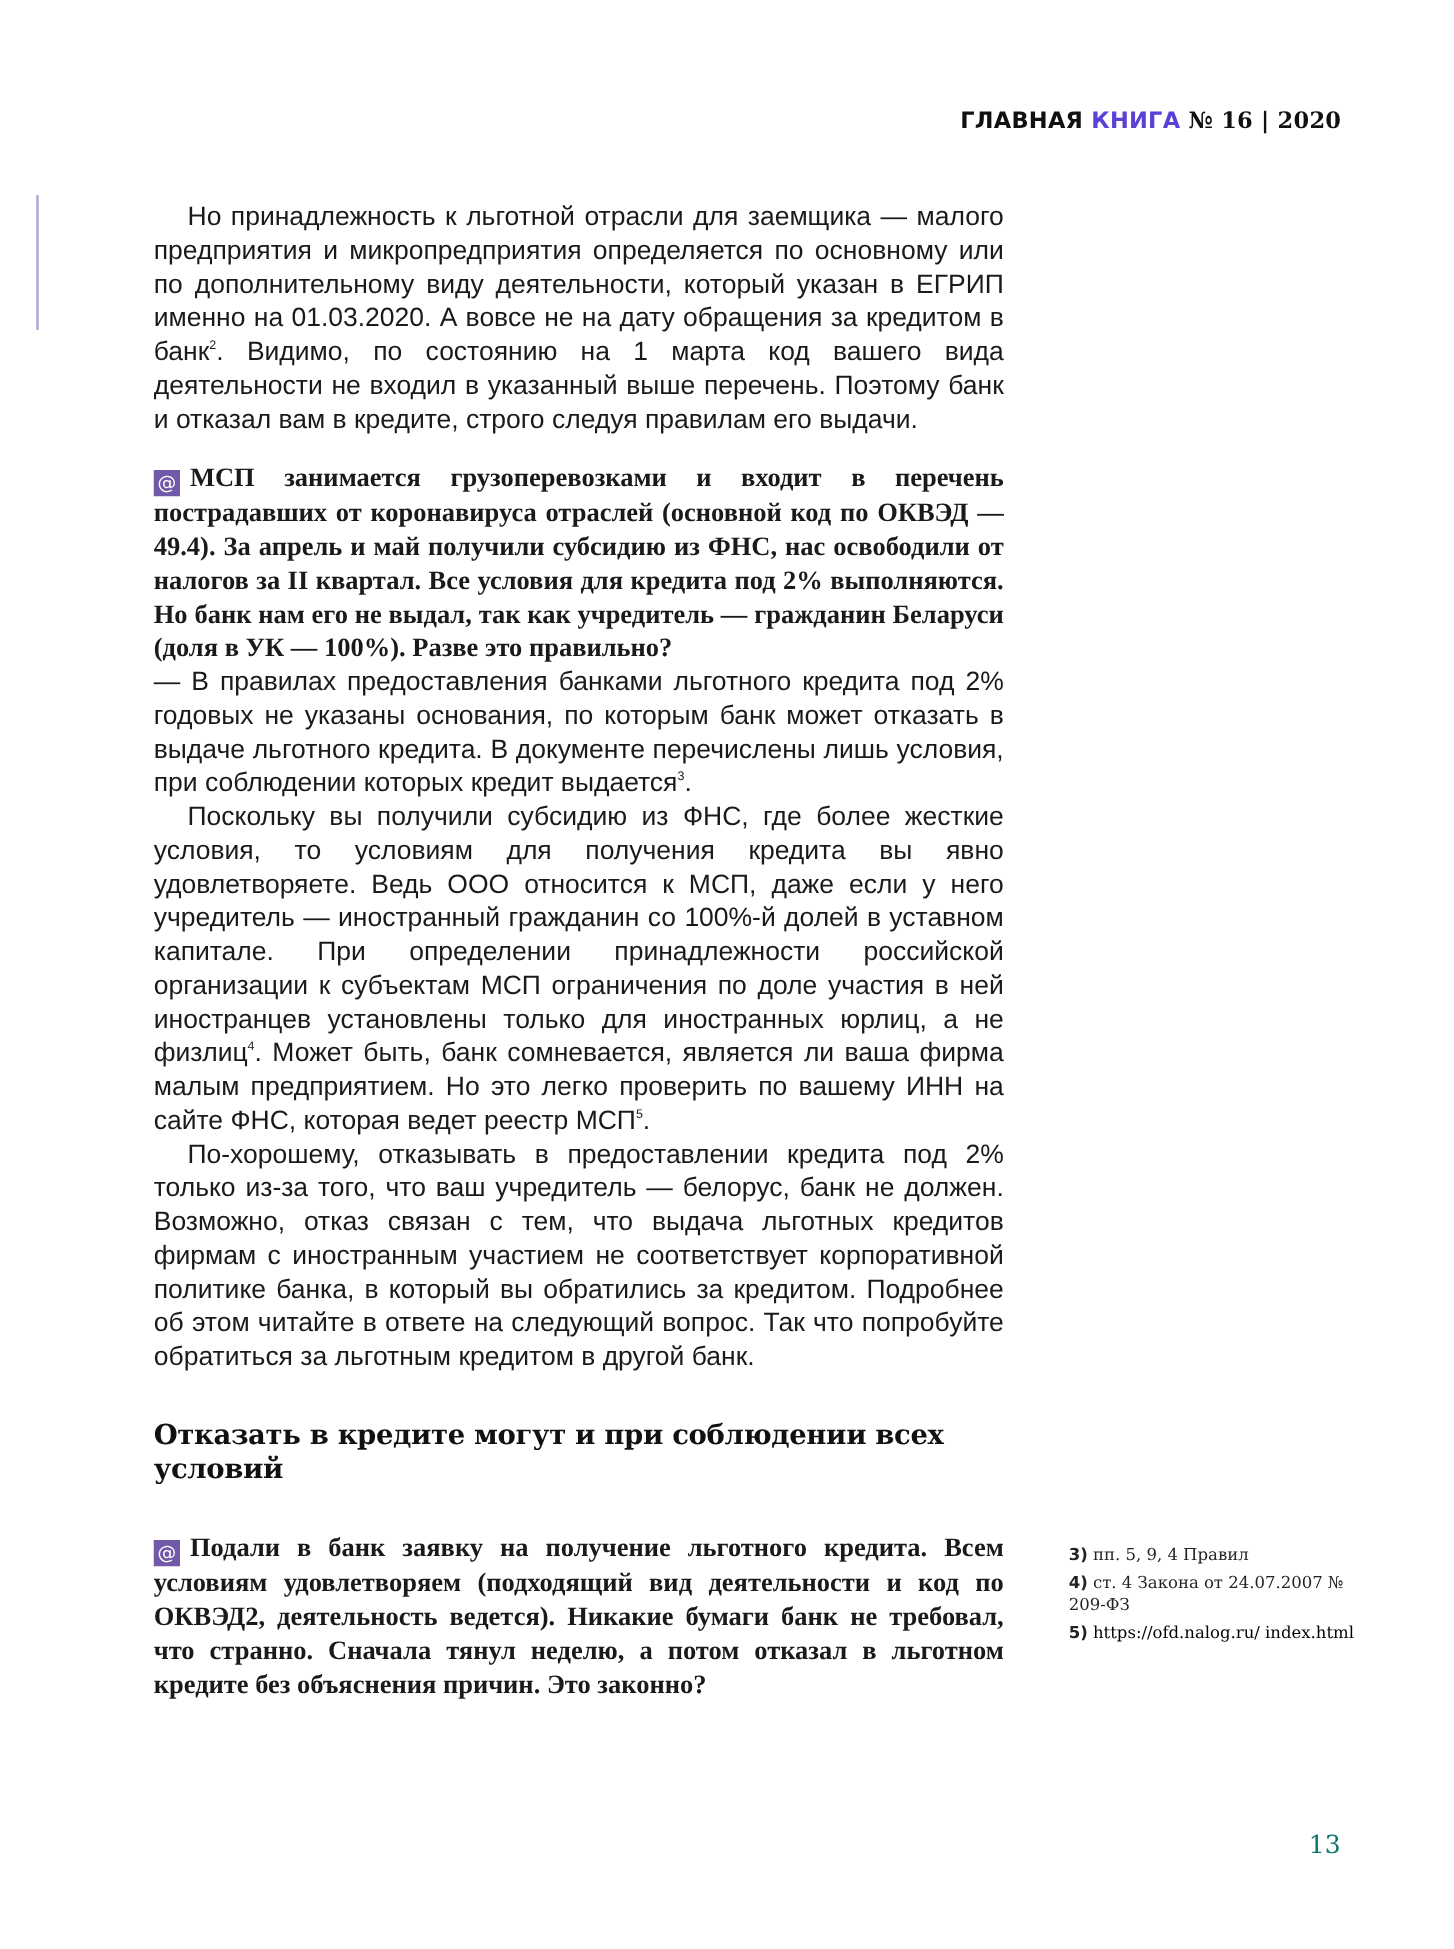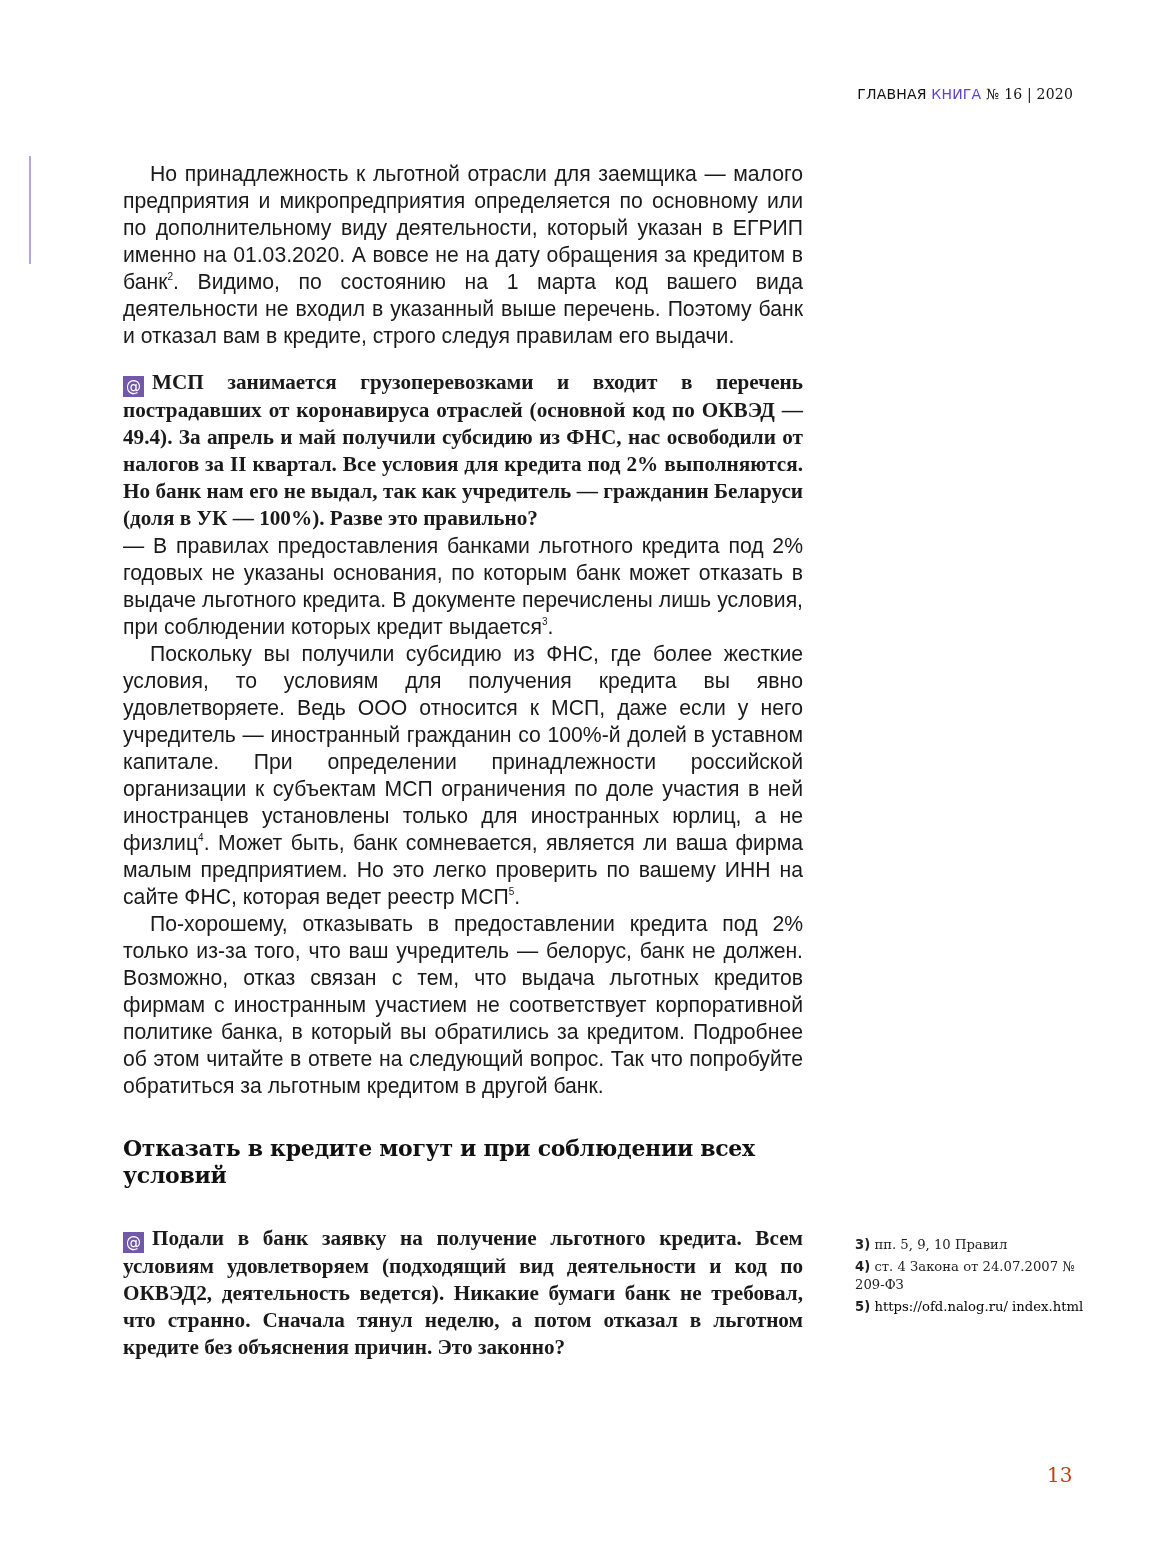--- a/index.html
+++ b/index.html
@@ -1,20 +1,20 @@
 <!DOCTYPE html>
 <html><head>
 <meta charset="utf-8">
 <style>
   html, body { margin: 0; padding: 0; background: #ffffff; }
   body { width: 1163px; height: 1559px; position: relative; overflow: hidden; color: #1a1a1a; }
   .header {
     position: absolute; top: 86px; right: 90px;
     font-family: "DejaVu Sans", "Liberation Sans", sans-serif;
-    font-weight: normal; font-size: 14px; letter-spacing: 0.2px; color: #111;
+    font-weight: bold; font-size: 18px; letter-spacing: 0.2px; color: #111;
   }
   .header .brand-accent { color: #5b3fd6; }
   .header .issue { font-family: "DejaVu Serif", serif; }
   .margin-bar {
     position: absolute; left: 29px; top: 156px; width: 2px; height: 108px; background: #b4a7d6;
   }
   .main {
     position: absolute; left: 123px; top: 160px; width: 680px;
   }
   .p {
@@ -41,21 +41,21 @@
   }
   .sidebar {
     position: absolute; left: 855px; top: 1236px; width: 230px;
     font-family: "DejaVu Serif", "Liberation Serif", serif; font-size: 13.2px; line-height: 18px; color: #222;
   }
   .fn { margin: 0 0 4px 0; }
   .fn b { font-family: "DejaVu Sans", sans-serif; font-weight: bold; }
   .fn a { color: #000000; text-decoration: none; }
   .page-num {
     position: absolute; left: 1047px; top: 1463px;
-    font-family: "DejaVu Serif", serif; font-size: 20px; color: #c2410c;
+    font-family: "DejaVu Serif", serif; font-size: 20px; color: #0f766e;
   }
 </style>
 </head>
 <body>
 
 <div class="header">
   <span>ГЛАВНАЯ</span>
   <span class="brand-accent">КНИГА</span>
   <span class="issue">№ 16 | 2020</span>
 </div>
@@ -73,18 +73,18 @@
   <p class="p indent"><span>Поскольку вы получили субсидию из ФНС, где более жесткие условия, то условиям для получения кредита вы явно удовлетворяете. Ведь ООО относится к МСП, даже если у него учредитель — иностранный гражданин со 100%-й долей в уставном капитале. При определении принадлежности российской организации к субъектам МСП ограничения по доле участия в ней иностранцев установлены только для иностранных юрлиц, а не физлиц</span><sup>4</sup><span>. Может быть, банк сомневается, является ли ваша фирма малым предприятием. Но это легко проверить по вашему ИНН на сайте ФНС, которая ведет реестр МСП</span><sup>5</sup><span>.</span></p>
 
   <p class="p indent">По-хорошему, отказывать в предоставлении кредита под 2% только из-за того, что ваш учредитель — белорус, банк не должен. Возможно, отказ связан с тем, что выдача льготных кредитов фирмам с иностранным участием не соответствует корпоративной политике банка, в который вы обратились за кредитом. Подробнее об этом читайте в ответе на следующий вопрос. Так что попробуйте обратиться за льготным кредитом в другой банк.</p>
 
   <h2 class="h2" style="margin-top:36px">Отказать в кредите могут и при соблюдении всех условий</h2>
 
   <p class="q" style="margin-top:36px"><span class="at-badge">@</span><span>Подали в банк заявку на получение льготного кредита. Всем условиям удовлетворяем (подходящий вид деятельности и код по ОКВЭД2, деятельность ведется). Никакие бумаги банк не требовал, что странно. Сначала тянул неделю, а потом отказал в льготном кредите без объяснения причин. Это законно?</span></p>
 </div>
 
 <div class="sidebar">
-  <p class="fn"><b>3)</b> <span>пп. 5, 9, 10 Правил</span></p>
+  <p class="fn"><b>3)</b> <span>пп. 5, 9, 4 Правил</span></p>
   <p class="fn"><b>4)</b> <span>ст. 4 Закона от 24.07.2007 № 209-ФЗ</span></p>
   <p class="fn"><b>5)</b> <a>https://ofd.nalog.ru/ index.html</a></p>
 </div>
 
 <div class="page-num">13</div>
 
 </body></html>

